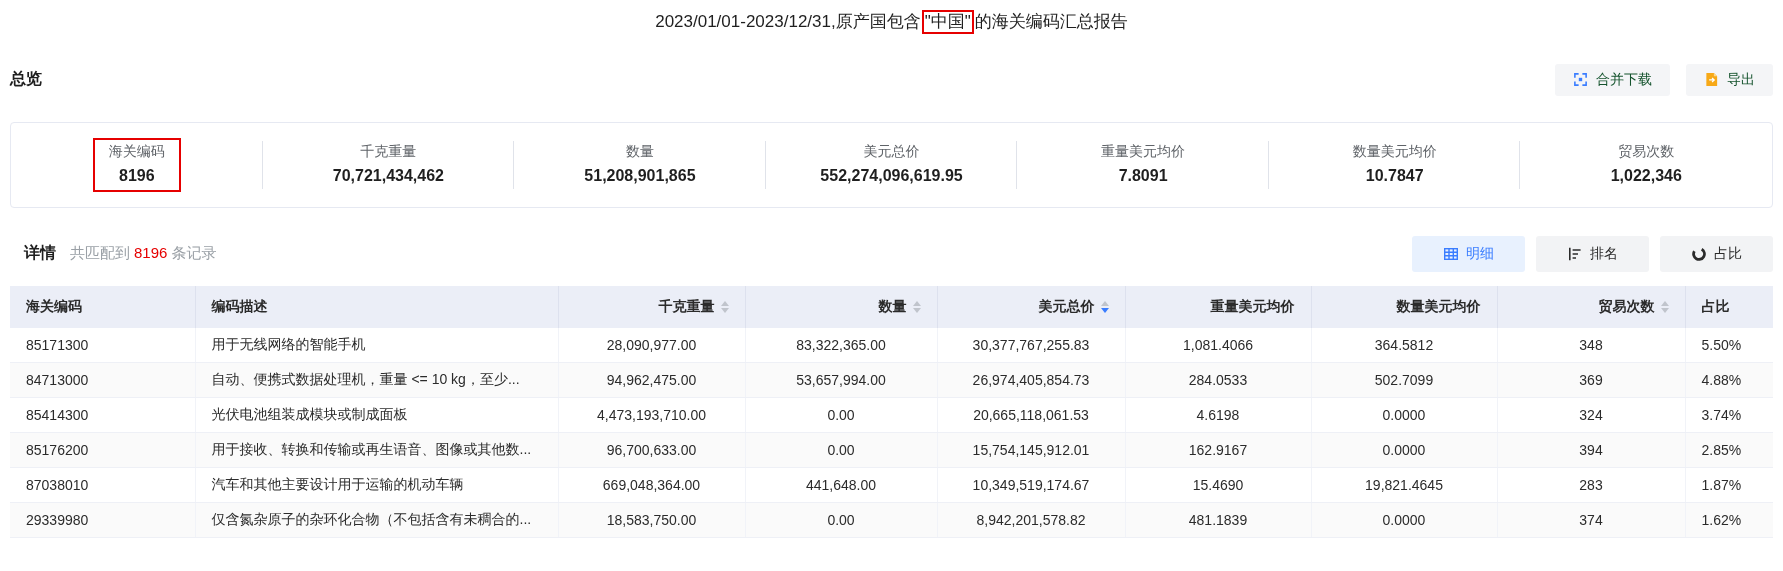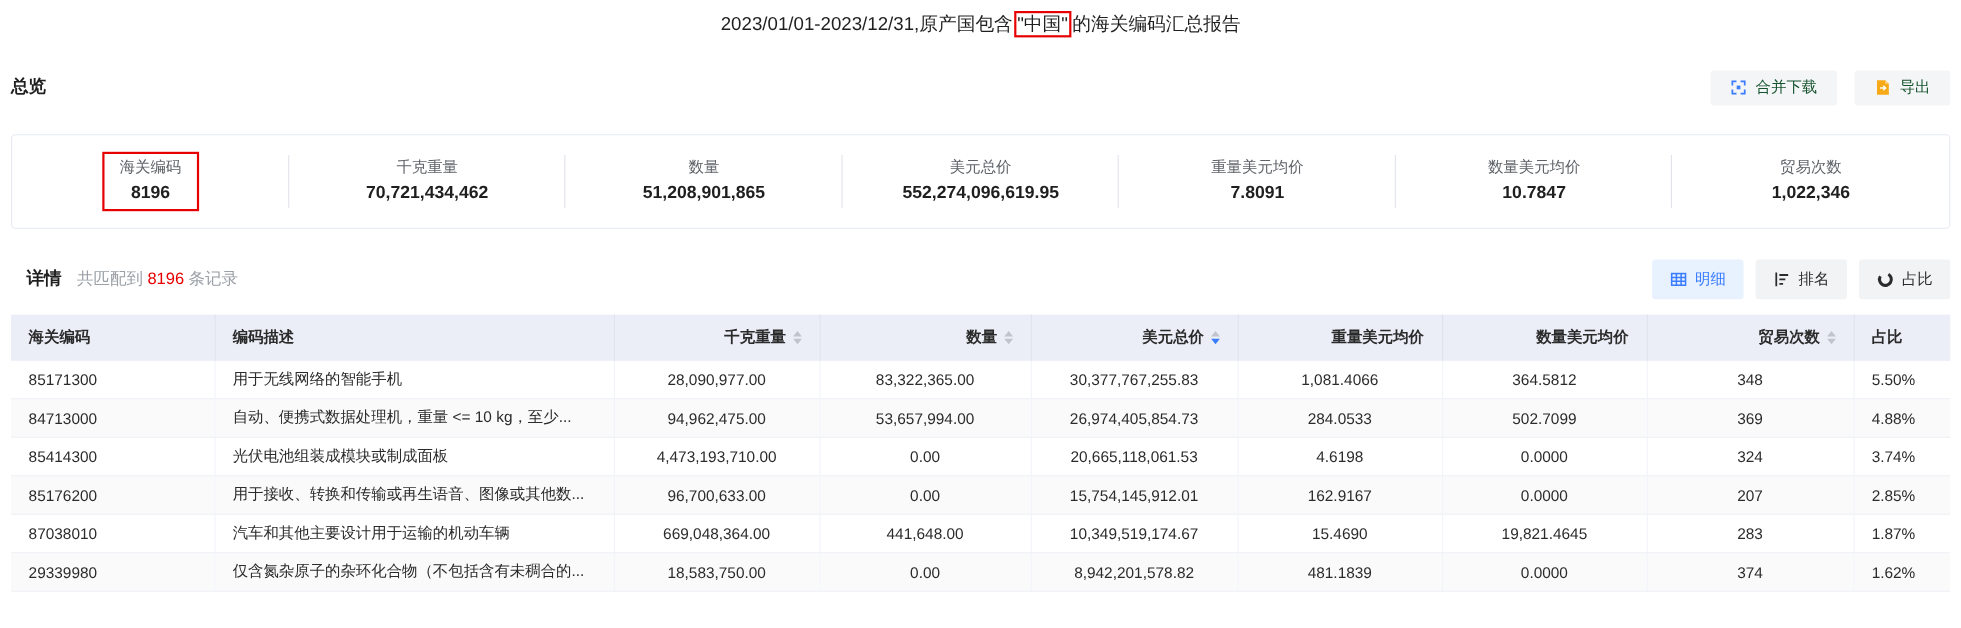--- a/index.html
+++ b/index.html
@@ -31,21 +31,21 @@
   .stat-inner.highlight { border-color:var(--red); }
   .stat-label { font-size:14px; color:#5f6368; }
   .stat-value { font-size:16px; font-weight:bold; color:#1f1f1f; }
 
   
   .details-row { display:flex; justify-content:space-between; align-items:center; margin-top:28px;margin-left:14px; }
   .details-left { display:flex; align-items:baseline; gap:14px; }
   .match-text { font-size:15px; color:#9aa0a6; }
   .match-count { color:var(--red); margin:0 4px; }
   .view-btns { display:flex; gap:11px; }
-  .vbtn { height:36px; padding:0 16px; background:var(--btn-bg2); border:none; border-radius:3px;
+  .vbtn { height:36px; padding:0 31px; background:var(--btn-bg2); border:none; border-radius:3px;
     display:inline-flex; align-items:center; gap:7px; font-size:14px; color:#2b2b2b; cursor:pointer;
     font-family:inherit; }
   .vbtn.active { background:var(--active-bg); color:var(--accent); }
 
   
   .detail-table { margin-top:14px; width:100%; border-collapse:collapse; table-layout:fixed; font-size:14px; }
   .detail-table th { background:var(--header-bg); height:42px; font-weight:bold; color:#2b2b2b;
     padding:0 16px; border-right:1px solid #dde1ee; }
   .detail-table th:last-child { border-right:none; }
   .th-inner { display:flex; align-items:center; }
@@ -296,21 +296,21 @@
           <td class="align-left">3.74%</td>
         </tr>
         <tr>
           <td class="align-left">85176200</td>
           <td class="align-left">用于接收、转换和传输或再生语音、图像或其他数...</td>
           <td class="align-right">96,700,633.00</td>
           <td class="align-right">0.00</td>
           <td class="align-right">15,754,145,912.01</td>
           <td class="align-right">162.9167</td>
           <td class="align-right">0.0000</td>
-          <td class="align-right">207</td>
+          <td class="align-right">394</td>
           <td class="align-left">2.85%</td>
         </tr>
         <tr>
           <td class="align-left">87038010</td>
           <td class="align-left">汽车和其他主要设计用于运输的机动车辆</td>
           <td class="align-right">669,048,364.00</td>
           <td class="align-right">441,648.00</td>
           <td class="align-right">10,349,519,174.67</td>
           <td class="align-right">15.4690</td>
           <td class="align-right">19,821.4645</td>

